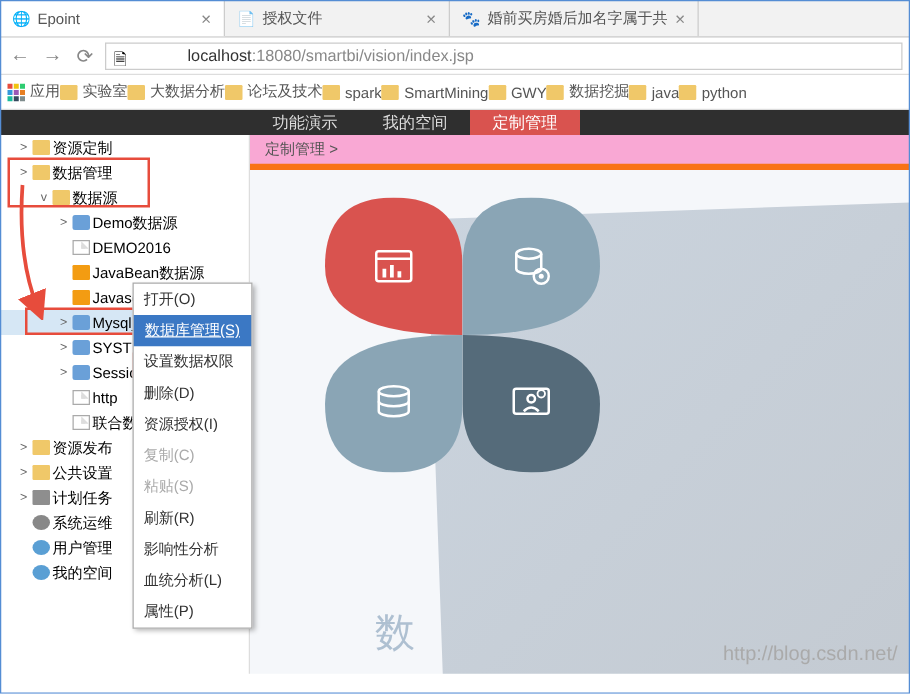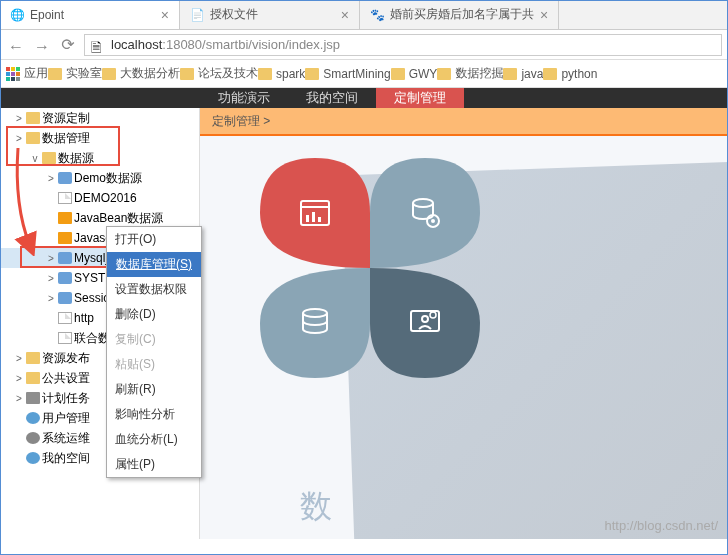--- a/index.html
+++ b/index.html
@@ -9,21 +9,21 @@
 .browser-tabs { height: 30px; background: #f2f2f2; display: flex; border-bottom: 1px solid #ccc; }
 .tab { display: flex; align-items: center; padding: 0 10px; font-size: 12px; color: #555; border-right: 1px solid #ccc; min-width: 180px; gap: 6px; }
 .tab.active { background: #fff; }
 .tab-close { margin-left: auto; color: #888; font-size: 14px; cursor: pointer; }
 .favicon { width: 14px; height: 14px; display: inline-block; }
 
 
 .address-bar { height: 30px; display: flex; align-items: center; padding: 0 6px; gap: 6px; border-bottom: 1px solid #ddd; }
 .nav-btn { width: 20px; height: 20px; color: #888; display: flex; align-items: center; justify-content: center; font-size: 16px; }
 .url-input { flex: 1; height: 22px; border: 1px solid #ccc; padding: 0 6px; font-size: 13px; display: flex; align-items: center; background: #fff; }
-.url-host { color: #333; }
+.url-host { color: #333; margin-left: 39px; }
 .url-path { color: #888; }
 .file-icon-url { width: 14px; height: 14px; margin-right: 6px; }
 
 
 .bookmarks { height: 28px; display: flex; align-items: center; padding: 0 6px; gap: 0; font-size: 12px; border-bottom: 1px solid #ddd; }
 .bm-item { display: flex; align-items: center; gap: 4px; color: #555; }
 .folder-icon { width: 14px; height: 12px; background: #f0c869; border-radius: 1px; position: relative; }
 .apps-icon { width: 14px; height: 14px; display: grid; grid-template-columns: repeat(3,1fr); grid-template-rows: repeat(3,1fr); gap: 1px; }
 .apps-icon span { background: #888; }
 .apps-icon span:nth-child(1){background:#e74c3c}.apps-icon span:nth-child(2){background:#f1c40f}.apps-icon span:nth-child(3){background:#2ecc71}.apps-icon span:nth-child(4){background:#3498db}.apps-icon span:nth-child(5){background:#9b59b6}.apps-icon span:nth-child(6){background:#e67e22}.apps-icon span:nth-child(7){background:#1abc9c}.apps-icon span:nth-child(8){background:#34495e}.apps-icon span:nth-child(9){background:#7f8c8d}
@@ -59,34 +59,34 @@
 .arrow-svg { position: absolute; pointer-events: none; }
 
 
 .context-menu { position: absolute; left: 106px; top: 118px; width: 96px; background: #fff; border: 1px solid #aaa; box-shadow: 2px 2px 4px rgba(0,0,0,0.3); font-size: 12px; z-index: 10; }
 .cm-item { padding: 4px 8px; color: #333; }
 .cm-item.selected { background: #3b78c4; color: #fff; text-decoration: underline; text-align: center; }
 .cm-item.disabled { color: #aaa; }
 
 
 .content { flex: 1; background: #f5f7fa; position: relative; overflow: hidden; }
-.breadcrumb { height: 28px; background: #fdba74; border-bottom: 2px solid #f97316; padding: 0 12px; font-size: 12px; display: flex; align-items: center; color: #555; }
+.breadcrumb { height: 28px; background: #f9a8d4; border-bottom: 5px solid #f97316; padding: 0 12px; font-size: 12px; display: flex; align-items: center; color: #555; }
 .bg-photo { position: absolute; right: -40px; top: 60px; width: 420px; height: 380px; background: linear-gradient(135deg,#4a6a8a,#2f4358); opacity: 0.25; border-radius: 12px; transform: rotate(-2deg); }
 
 .petals { position: absolute; left: 40px; top: 50px; width: 260px; height: 260px; }
 .petal { position: absolute; width: 110px; height: 110px; display: flex; align-items: center; justify-content: center; }
 .petal svg.bg { position: absolute; inset: 0; }
 .petal .icon { position: relative; z-index: 1; }
 .p0 { left: 20px; top: 0; }
 .p1 { left: 130px; top: 0; }
 .p2 { left: 20px; top: 110px; }
 .p3 { left: 130px; top: 110px; }
 
 .big-text { position: absolute; left: 100px; bottom: 10px; font-size: 32px; color: #6a8aaa; opacity: 0.5; letter-spacing: 4px; }
-.watermark { position: absolute; right: 10px; bottom: 6px; font-size: 13px; color: #aaa; }
+.watermark { position: absolute; right: 10px; bottom: 6px; font-size: 16px; color: #aaa; }
 
 .border-frame { position: absolute; inset: 0; border: 1px solid #548dd4; pointer-events: none; }
 </style>
 </head>
 <body>
 
 <div class="browser-tabs">
   <div class="tab active">
     <span class="favicon">🌐</span>
     <span>Epoint</span>
@@ -247,27 +247,27 @@
         <span class="node-icon icn-folder"></span>
         <span>公共设置</span>
       </div>
       <div class="tree-row d1">
         <span class="exp">&gt;</span>
         <span class="node-icon icn-calendar"></span>
         <span>计划任务</span>
       </div>
       <div class="tree-row d1">
         <span class="exp"></span>
+        <span class="node-icon icn-gear"></span>
+        <span>系统运维</span>
+      </div>
+      <div class="tree-row d1">
+        <span class="exp"></span>
         <span class="node-icon icn-user"></span>
         <span>用户管理</span>
-      </div>
-      <div class="tree-row d1">
-        <span class="exp"></span>
-        <span class="node-icon icn-gear"></span>
-        <span>系统运维</span>
       </div>
       <div class="tree-row d1">
         <span class="exp"></span>
         <span class="node-icon icn-user"></span>
         <span>我的空间</span>
       </div>
     </div>
 
   <div class="content">
     <div class="breadcrumb">定制管理  &gt;</div>
@@ -320,20 +320,21 @@
     </div>
     <div class="big-text">数</div>
     <div class="watermark">http://blog.csdn.net/</div>
   </div>
 
   <div class="context-menu" id="cmenu">
       <div class="cm-item">打开(O)</div>
       <div class="cm-item selected">数据库管理(S)</div>
       <div class="cm-item">设置数据权限</div>
       <div class="cm-item">删除(D)</div>
+      <div class="cm-item">资源授权(I)</div>
       <div class="cm-item disabled">复制(C)</div>
       <div class="cm-item disabled">粘贴(S)</div>
       <div class="cm-item">刷新(R)</div>
       <div class="cm-item">影响性分析</div>
       <div class="cm-item">血统分析(L)</div>
       <div class="cm-item">属性(P)</div>
     </div>
 
   <div class="hl-box" style="left:6px; top:18px; width:114px; height:40px;"></div>
   <div class="hl-box" style="left:20px; top:138px; width:90px; height:22px;"></div>

